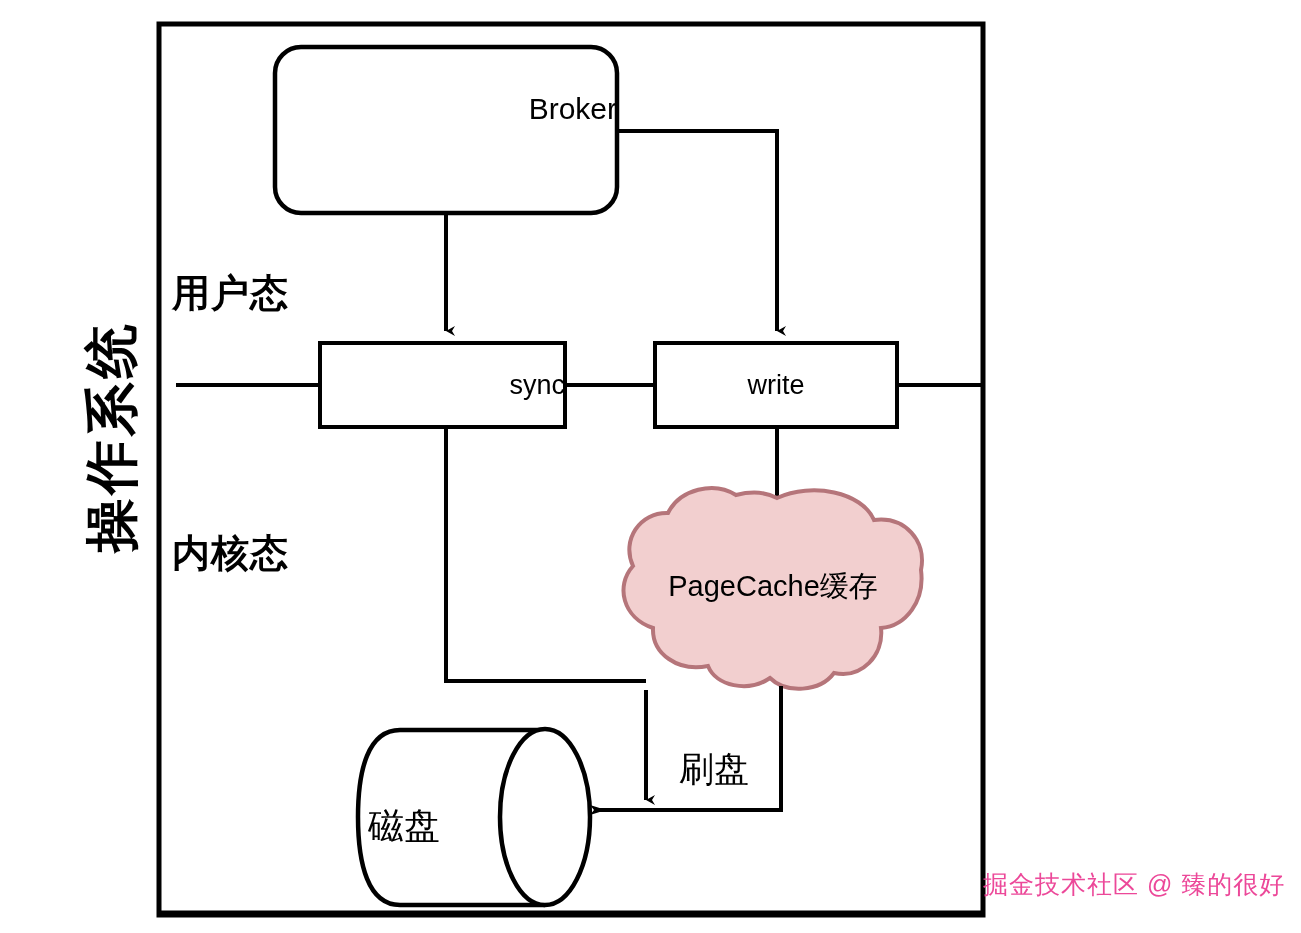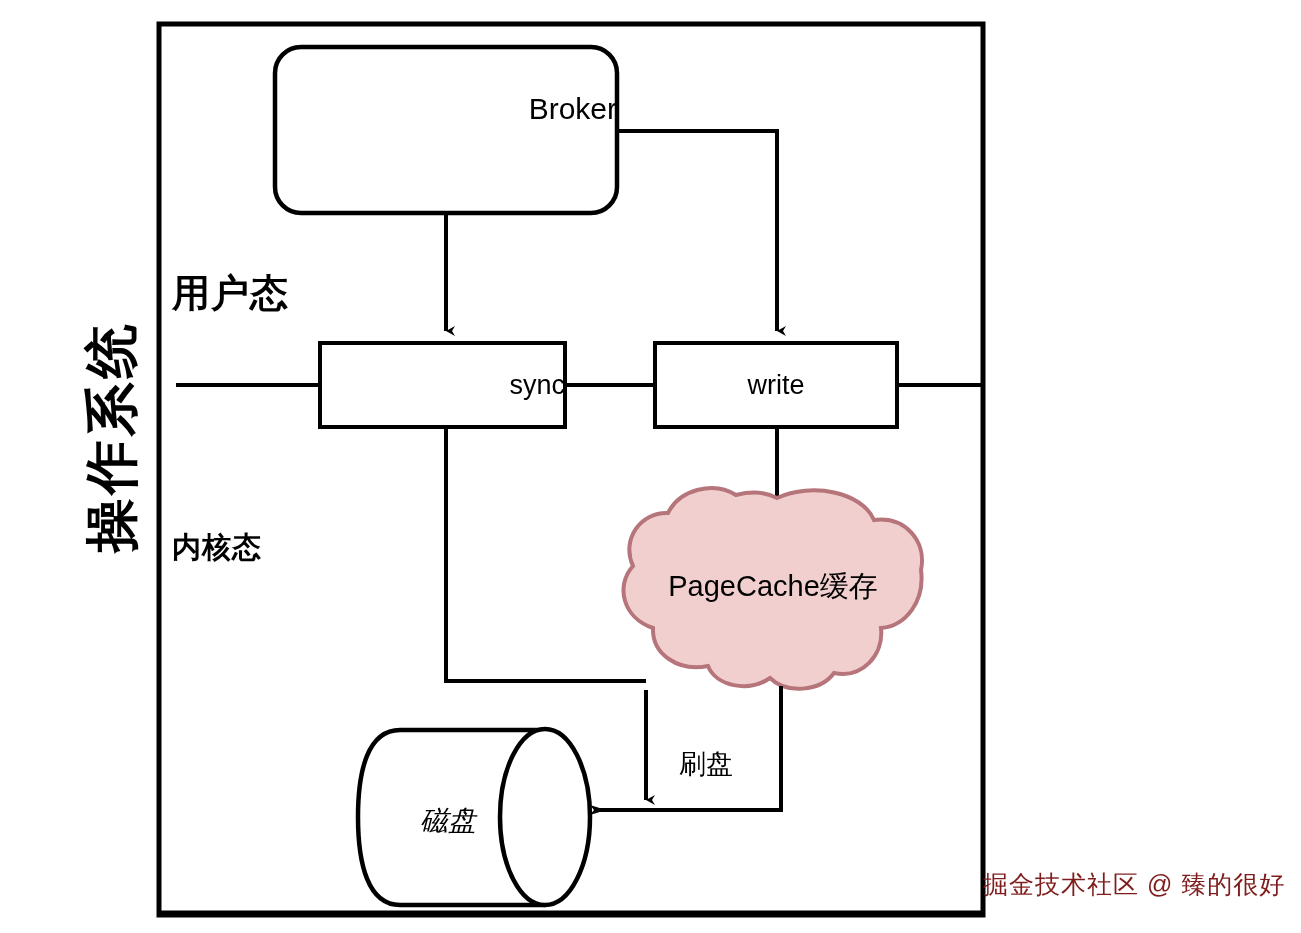--- a/index.html
+++ b/index.html
@@ -56,21 +56,21 @@
   #user-mode-label {
     left: 172px;
     top: 268px;
     font-size: 38px;
     font-weight: bold;
     letter-spacing: 1px;
   }
   #kernel-mode-label {
     left: 172px;
     top: 528px;
-    font-size: 29px;
+    font-size: 38px;
     font-weight: bold;
     letter-spacing: 1px;
   }
   
   #os-label {
     left: -18px;
     top: 400px;
     font-size: 54px;
     font-weight: bold;
     letter-spacing: 4px;
@@ -85,36 +85,35 @@
     top: 567px;
     width: 306px;
     text-align: center;
     font-size: 29px;
   }
   
   #disk-label {
     left: 368px;
     top: 802px;
     width: 160px;
-    text-align: center;
-    font-size: 28px;
-    font-style: italic;
+    text-align: left;
+    font-size: 36px;
   }
   
   #flush-label {
     left: 679px;
     top: 746px;
-    font-size: 27px;
+    font-size: 35px;
   }
   
   #watermark {
     left: 983px;
     top: 868px;
     font-size: 25px;
-    color: #7f1d1d;
+    color: #ec4899;
     letter-spacing: 1px;
   }
 </style>
 </head>
 <body>
 
 <svg id="canvas" viewBox="0 0 1301 933" xmlns="http://www.w3.org/2000/svg">
   <defs>
     <marker id="arrow-down" markerWidth="14" markerHeight="14" refX="5" refY="9" orient="auto" markerUnits="userSpaceOnUse">
       <path d="M0,0 L5,9 L10,0 L5,3 Z" fill="#000000"></path>

